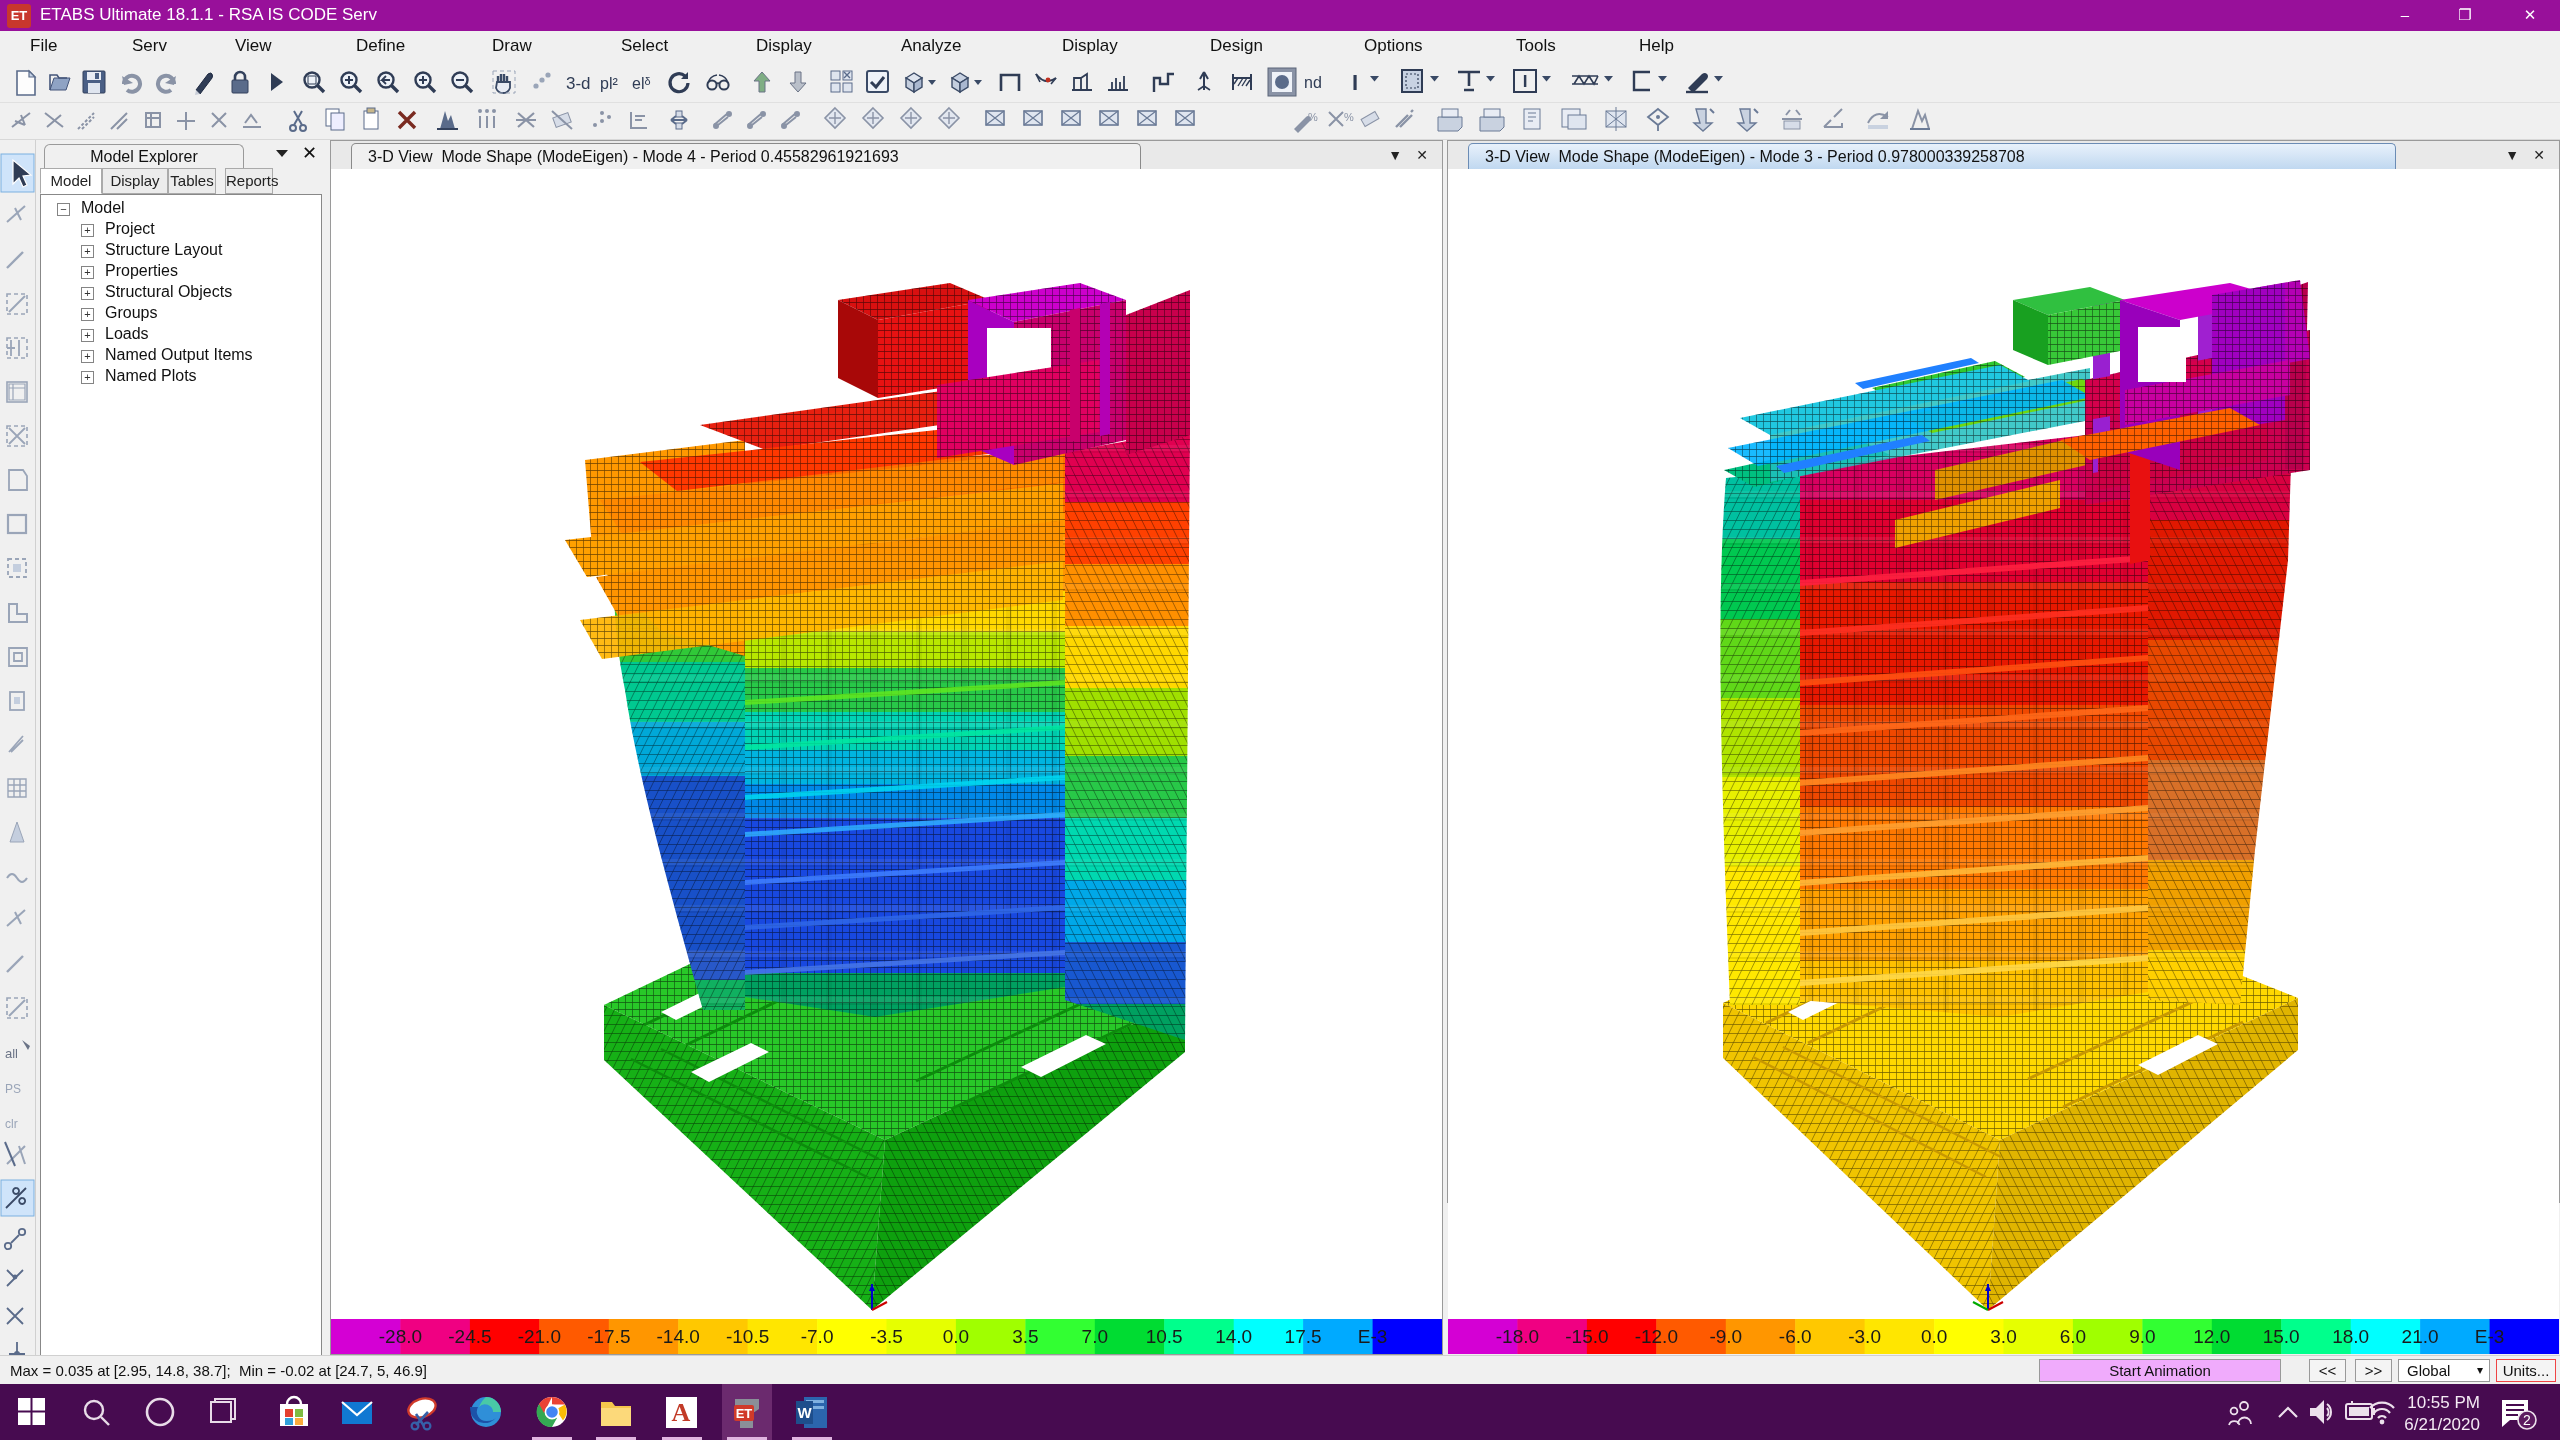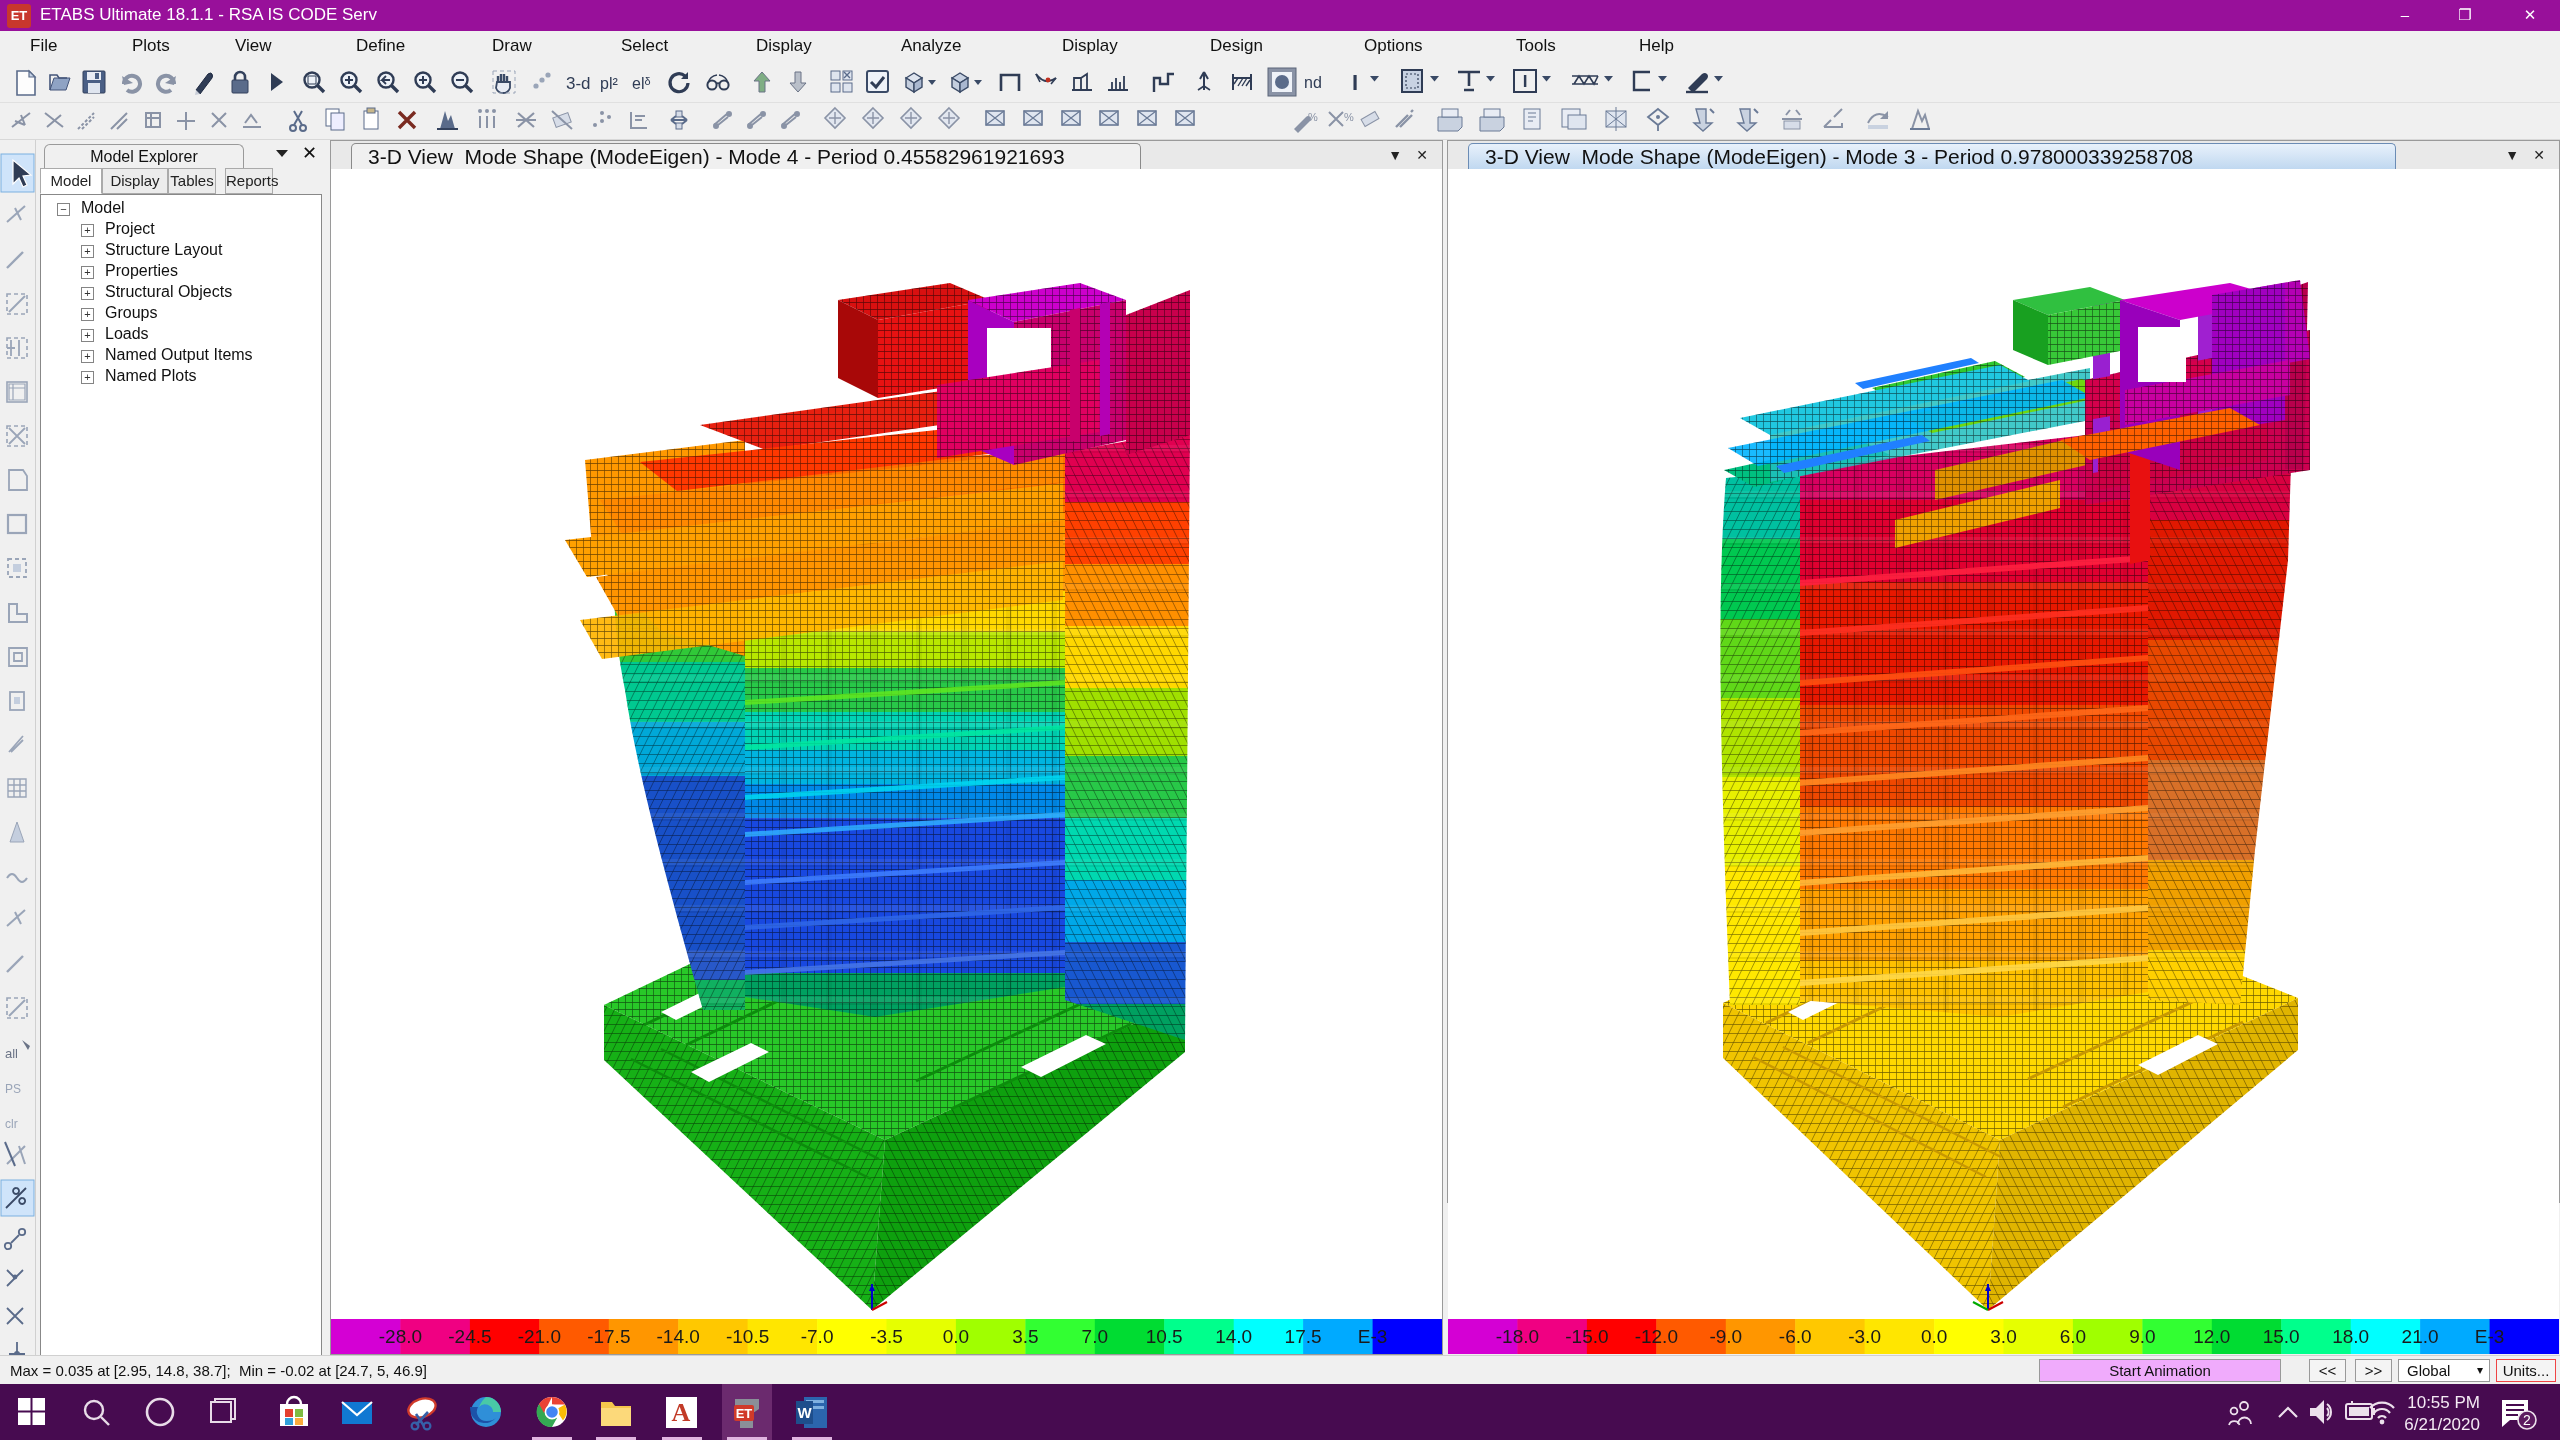--- a/index.html
+++ b/index.html
@@ -23,42 +23,42 @@
 #exphdr { position:absolute; left:8px; top:4px; width:200px; height:24px; border:1px solid #9a9a9a; border-bottom:none; border-radius:6px 6px 0 0; background:#f0f0f0; font-size:16px; text-align:center; line-height:23px; color:#111; }
 #exptabs { position:absolute; left:4px; top:28px; width:284px; height:26px; font-size:15px; color:#222; }
 .exptab { position:absolute; top:0; height:26px; border:1px solid #aaa; background:#ececec; text-align:center; line-height:24px; }
 .exptab.active { background:#fff; border-bottom:1px solid #fff; }
 #exptree { position:absolute; left:4px; top:54px; width:282px; height:1182px; background:#fff; border:1px solid #888; font-size:16px; color:#111; }
 .tn { position:absolute; left:40px; white-space:nowrap; }
 .pbox { position:absolute; width:13px; height:13px; border:1px solid #848484; background:#fff; font-size:11px; line-height:11px; text-align:center; color:#333; }
 
 #viewL { position:absolute; left:330px; top:140px; width:1113px; height:1215px; background:#e9e9e9; border:1px solid #9a9a9a; }
 #viewR { position:absolute; left:1447px; top:140px; width:1113px; height:1063px; background:#e9e9e9; border:1px solid #9a9a9a; }
-.vtab { position:absolute; top:2px; height:26px; border:1px solid #8a8a8a; border-bottom:none; border-radius:5px 5px 0 0; font-size:21px; color:#111; padding:0 16px; line-height:25px; background:#f0f0f0; }
+.vtab { position:absolute; top:2px; height:26px; border:1px solid #8a8a8a; border-bottom:none; border-radius:5px 5px 0 0; font-size:16px; color:#111; padding:0 16px; line-height:25px; background:#f0f0f0; }
 .vcanvas { position:absolute; left:0px; top:28px; width:1111px; height:1150px; background:#fff; }
 .cscale { position:absolute; left:0px; top:1178px; width:1111px; height:35px; }
 .vctl { position:absolute; top:6px; font-size:14px; color:#222; }
 
 #statusbar { position:absolute; left:0; top:1355px; width:2560px; height:29px; background:#f0f0f0; border-top:1px solid #d0d0d0; font-size:15px; color:#111; }
 
 #taskbar { position:absolute; left:0; top:1384px; width:2560px; height:56px; background:#470B50; }
 </style>
 </head>
 <body>
 <div id="root">
   <div id="titlebar">
     <div id="etlogo">ET</div>
     <div id="titletext">ETABS Ultimate 18.1.1 - RSA IS CODE Serv</div>
     <div class="winbtn" style="right:138px;">–</div>
     <div class="winbtn" style="right:78px;">❐</div>
     <div class="winbtn" style="right:13px;">✕</div>
   </div>
   <div id="menubar">
     <span style="left:30px;">File</span>
-      <span style="left:132px;">Plots</span>
+      <span style="left:132px;">Serv</span>
       <span style="left:235px;">View</span>
       <span style="left:356px;">Define</span>
       <span style="left:492px;">Draw</span>
       <span style="left:621px;">Select</span>
       <span style="left:756px;">Display</span>
       <span style="left:901px;">Analyze</span>
       <span style="left:1062px;">Display</span>
       <span style="left:1210px;">Design</span>
       <span style="left:1364px;">Options</span>
       <span style="left:1516px;">Tools</span>

